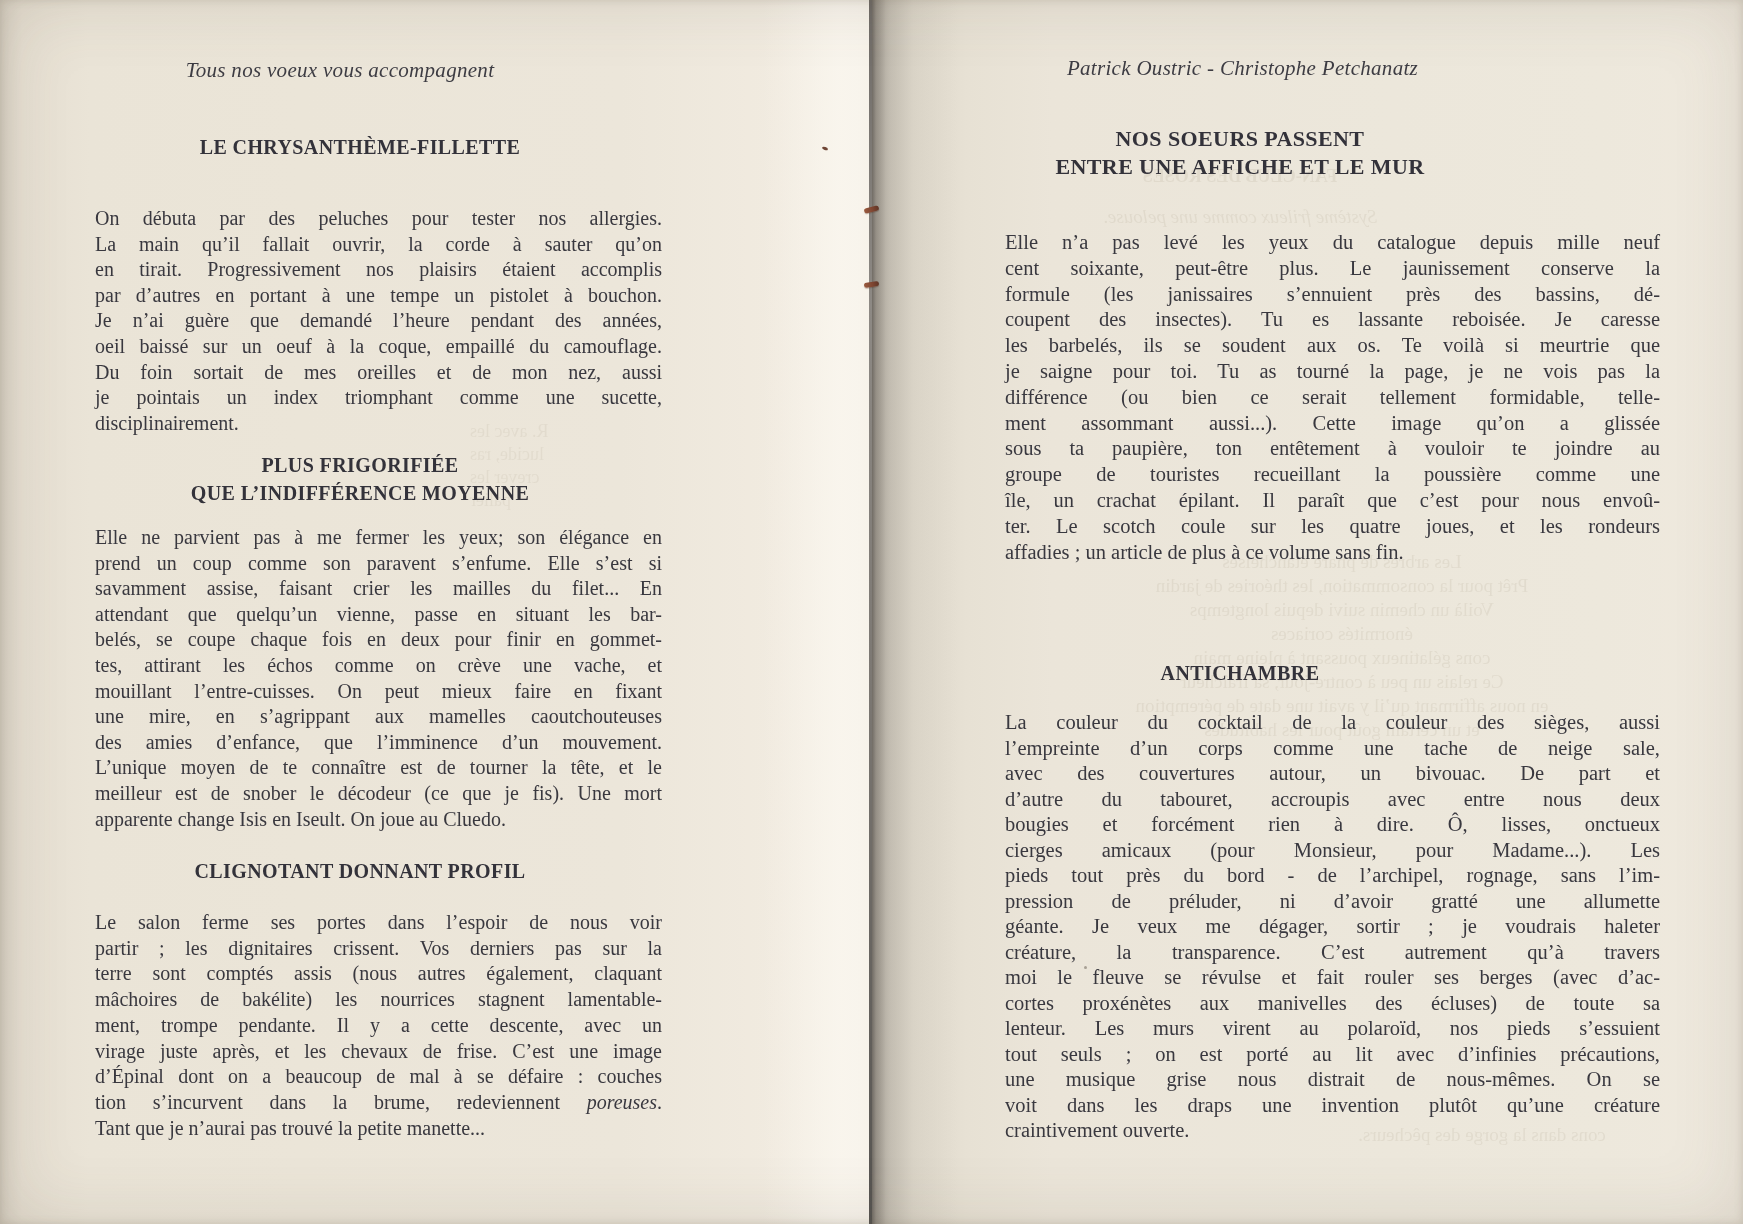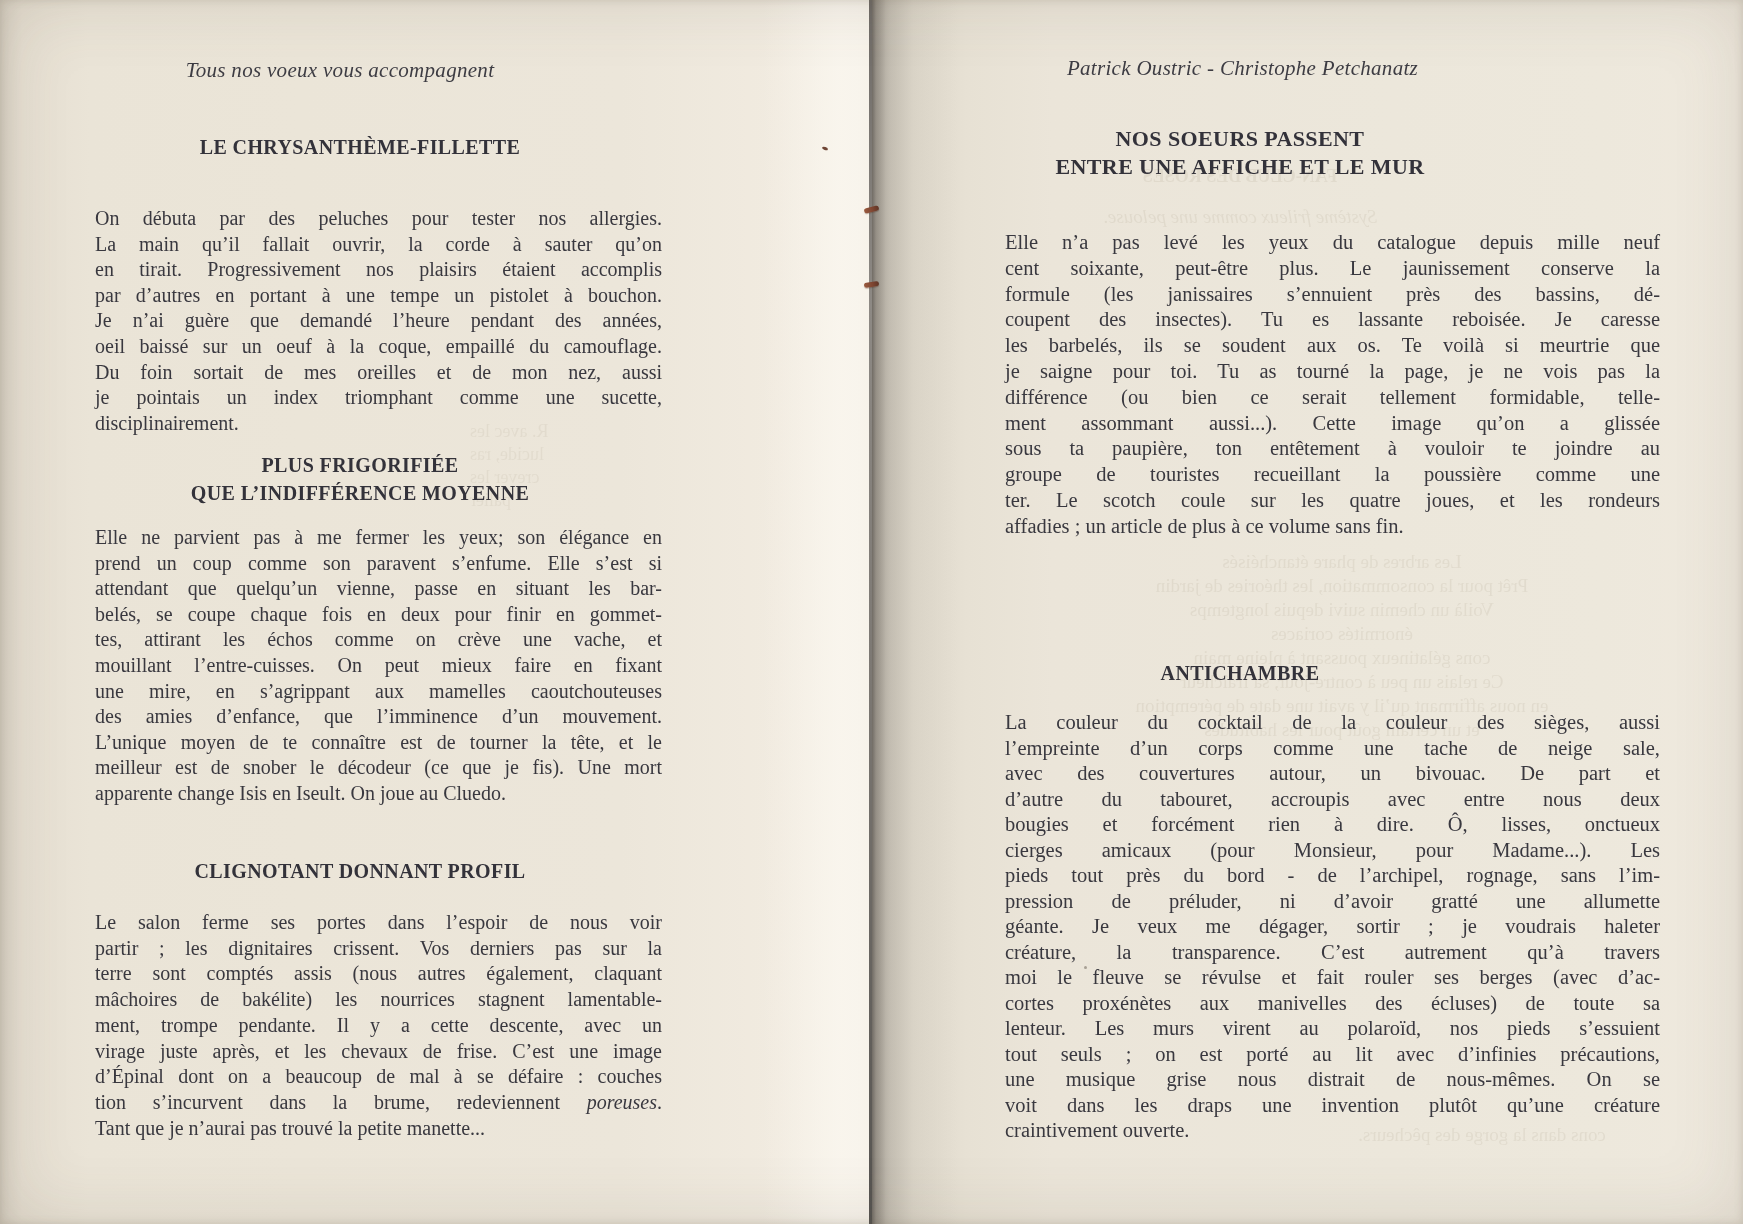--- a/index.html
+++ b/index.html
@@ -90,20 +90,21 @@
         <div class="line">Du foin sortait de mes oreilles et de mon nez, aussi</div>
         <div class="line">je pointais un index triomphant comme une sucette,</div>
         <div class="line last">disciplinairement.</div>
       </div>
 
     <h2 class="abs title t-l2">PLUS FRIGORIFIÉE
 QUE L’INDIFFÉRENCE MOYENNE</h2>
     <div class="abs para p-l2">
         <div class="line">Elle ne parvient pas à me fermer les yeux; son élégance en</div>
         <div class="line">prend un coup comme son paravent s’enfume. Elle s’est si</div>
+        <div class="line">savamment assise, faisant crier les mailles du filet... En</div>
         <div class="line">attendant que quelqu’un vienne, passe en situant les bar-</div>
         <div class="line">belés, se coupe chaque fois en deux pour finir en gommet-</div>
         <div class="line">tes, attirant les échos comme on crève une vache, et</div>
         <div class="line">mouillant l’entre-cuisses. On peut mieux faire en fixant</div>
         <div class="line">une mire, en s’agrippant aux mamelles caoutchouteuses</div>
         <div class="line">des amies d’enfance, que l’imminence d’un mouvement.</div>
         <div class="line">L’unique moyen de te connaître est de tourner la tête, et le</div>
         <div class="line">meilleur est de snober le décodeur (ce que je fis). Une mort</div>
         <div class="line last">apparente change Isis en Iseult. On joue au Cluedo.</div>
       </div>
@@ -158,20 +159,21 @@
         <div class="line">Elle n’a pas levé les yeux du catalogue depuis mille neuf</div>
         <div class="line">cent soixante, peut-être plus. Le jaunissement conserve la</div>
         <div class="line">formule (les janissaires s’ennuient près des bassins, dé-</div>
         <div class="line">coupent des insectes). Tu es lassante reboisée. Je caresse</div>
         <div class="line">les barbelés, ils se soudent aux os. Te voilà si meurtrie que</div>
         <div class="line">je saigne pour toi. Tu as tourné la page, je ne vois pas la</div>
         <div class="line">différence (ou bien ce serait tellement formidable, telle-</div>
         <div class="line">ment assommant aussi...). Cette image qu’on a glissée</div>
         <div class="line">sous ta paupière, ton entêtement à vouloir te joindre au</div>
         <div class="line">groupe de touristes recueillant la poussière comme une</div>
+        <div class="line">île, un crachat épilant. Il paraît que c’est pour nous envoû-</div>
         <div class="line">ter. Le scotch coule sur les quatre joues, et les rondeurs</div>
         <div class="line last">affadies ; un article de plus à ce volume sans fin.</div>
       </div>
 
     <h2 class="abs title t-r2">ANTICHAMBRE</h2>
     <div class="abs para p-r2">
         <div class="line">La couleur du cocktail de la couleur des sièges, aussi</div>
         <div class="line">l’empreinte d’un corps comme une tache de neige sale,</div>
         <div class="line">avec des couvertures autour, un bivouac. De part et</div>
         <div class="line">d’autre du tabouret, accroupis avec entre nous deux</div>

